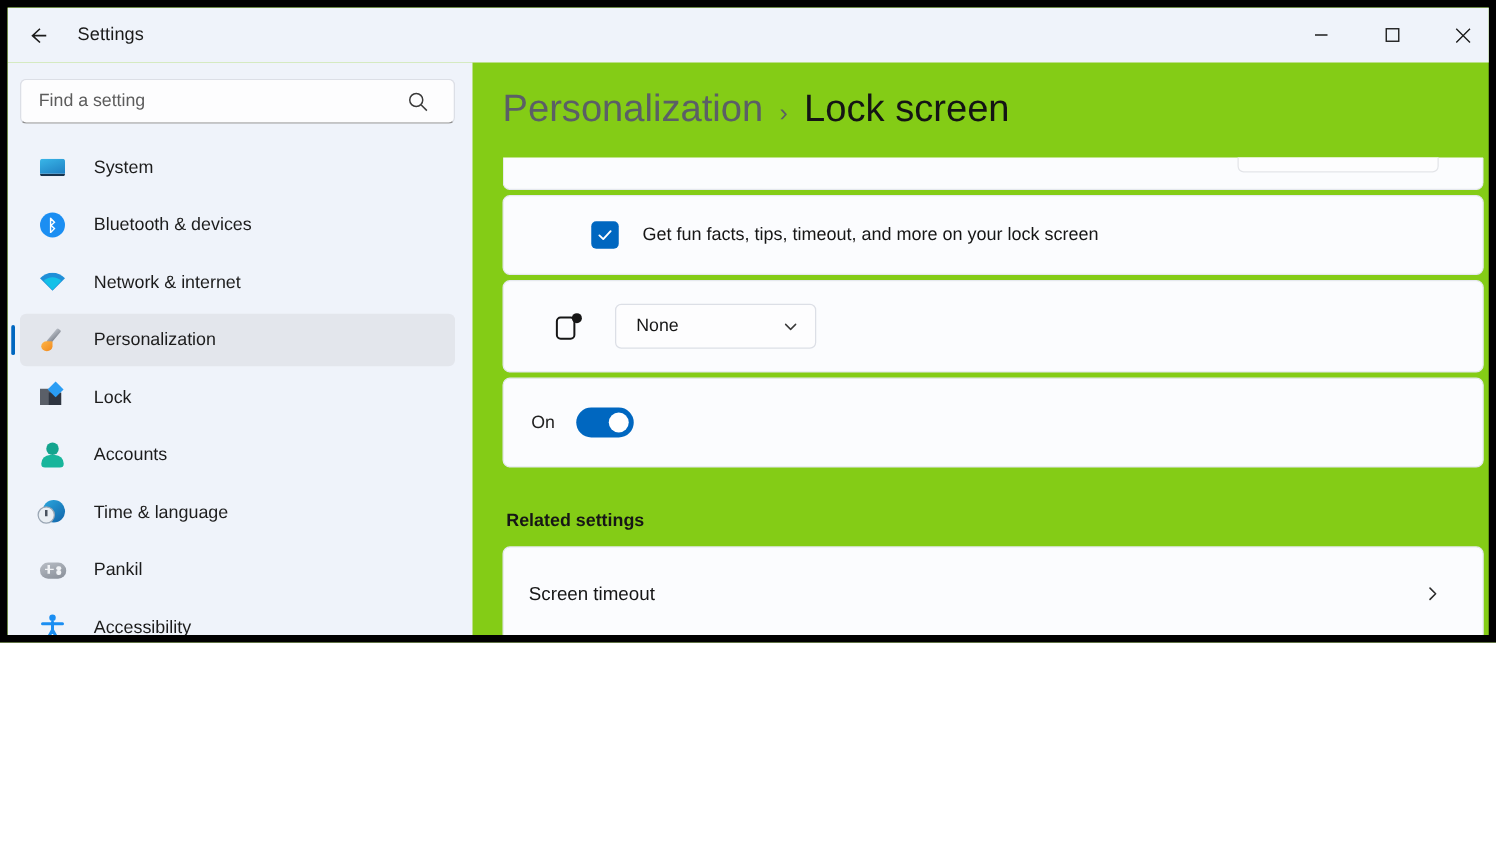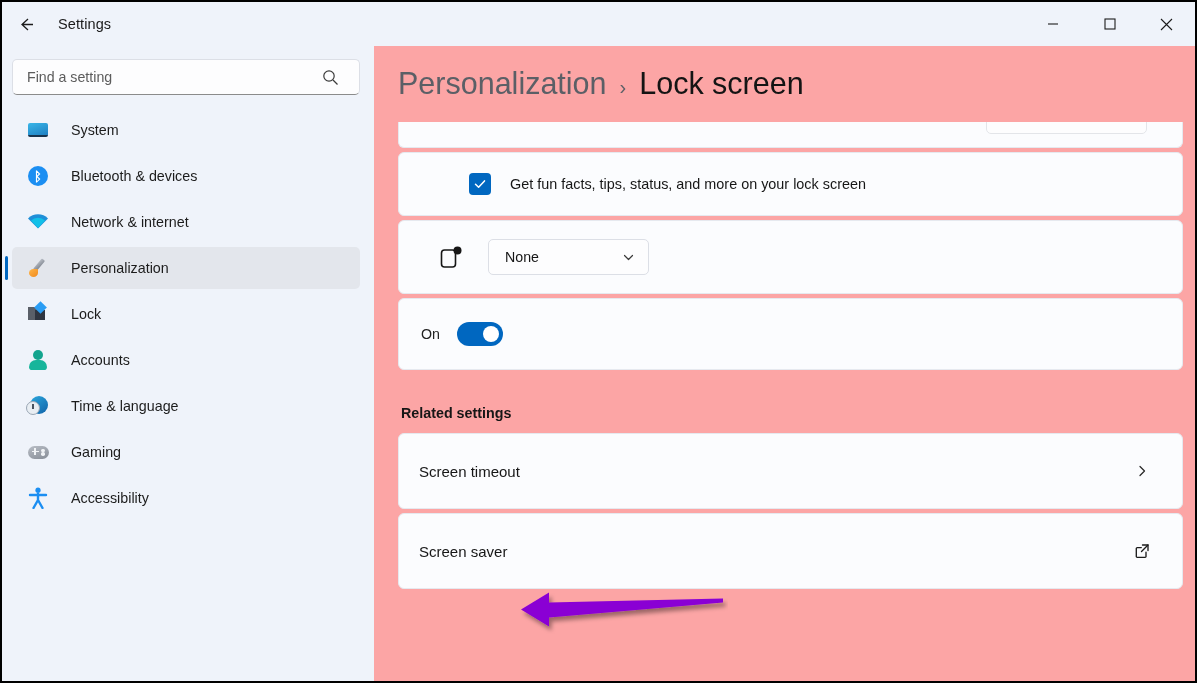--- a/index.html
+++ b/index.html
@@ -7,23 +7,23 @@
   html, body {
     width: 1197px;
     height: 683px;
     overflow: hidden;
     font-family: "Liberation Sans", sans-serif;
   }
 
   #app {
     position: relative;
     width: 1197px;
-    height: 683px;
-    background: #fca5a5;
-    border: 2px solid #000000;
+    height: 514px;
+    background: #84cc16;
+    border: 6px solid #000000;
     overflow: hidden;
   }
 
   
   .titlebar {
     position: absolute;
     top: 0; left: 0;
     width: 1193px;
     height: 44px;
     display: flex;
@@ -543,21 +543,21 @@
       </div>
 
       <div class="nav-item">
         <div class="nav-icon">
           <div class="ic-game">
               <span class="d1"></span>
               <span class="d2"></span>
               <span class="cross"></span>
             </div>
         </div>
-        <div class="nav-label">Gaming</div>
+        <div class="nav-label">Pankil</div>
       </div>
 
       <div class="nav-item">
         <div class="nav-icon">
           <svg width="20" height="22" viewBox="0 0 20 22">
             <circle cx="10" cy="3.2" r="2.6" fill="#1b8ef2"></circle>
             <path d="M2 8 L18 8 M10 6.5 L10 14 M10 13 L5.5 21 M10 13 L14.5 21" stroke="#1b8ef2" stroke-width="2.4" stroke-linecap="round" fill="none"></path>
           </svg>
         </div>
         <div class="nav-label">Accessibility</div>
@@ -580,21 +580,21 @@
         <div class="ghost-drop"></div>
       </div>
 
       <div class="card">
         <div class="row row-checkbox">
           <div class="checkbox">
             <svg width="14" height="14" viewBox="0 0 14 14">
               <path d="M2.5 7.3 L5.6 10.3 L11.5 3.9" fill="none" stroke="#fff" stroke-width="1.5" stroke-linecap="round" stroke-linejoin="round"></path>
             </svg>
           </div>
-          <div class="checkbox-label">Get fun facts, tips, status, and more on your lock screen</div>
+          <div class="checkbox-label">Get fun facts, tips, timeout, and more on your lock screen</div>
         </div>
       </div>
 
       <div class="card">
         <div class="row" style="min-height:72px">
           <div class="row-icon">
             <svg width="26" height="26" viewBox="0 0 26 26">
               <rect x="3.5" y="6" width="14" height="17" rx="3" fill="none" stroke="#161616" stroke-width="1.6"></rect>
               <circle cx="19.5" cy="6.5" r="4" fill="#161616"></circle>
             </svg>

